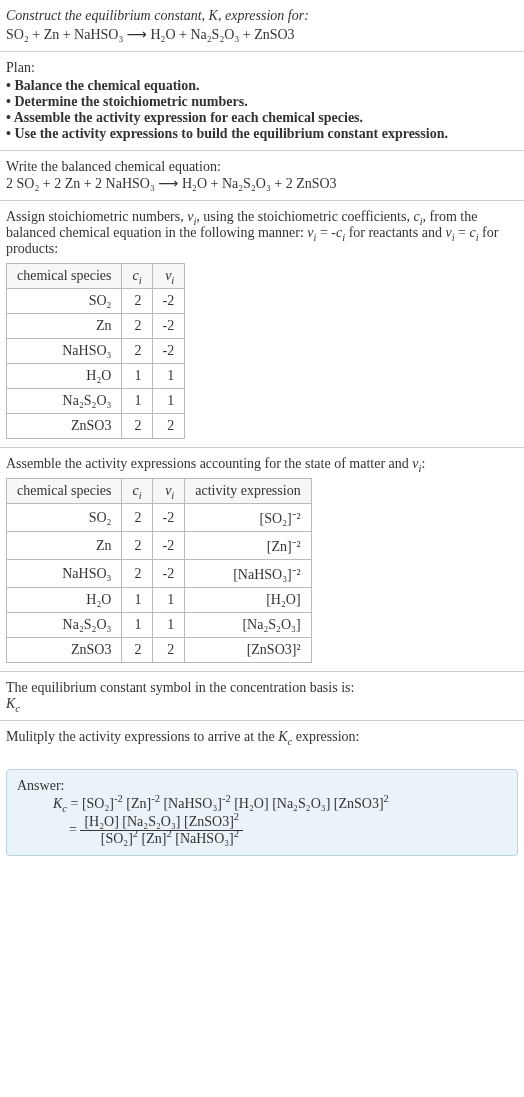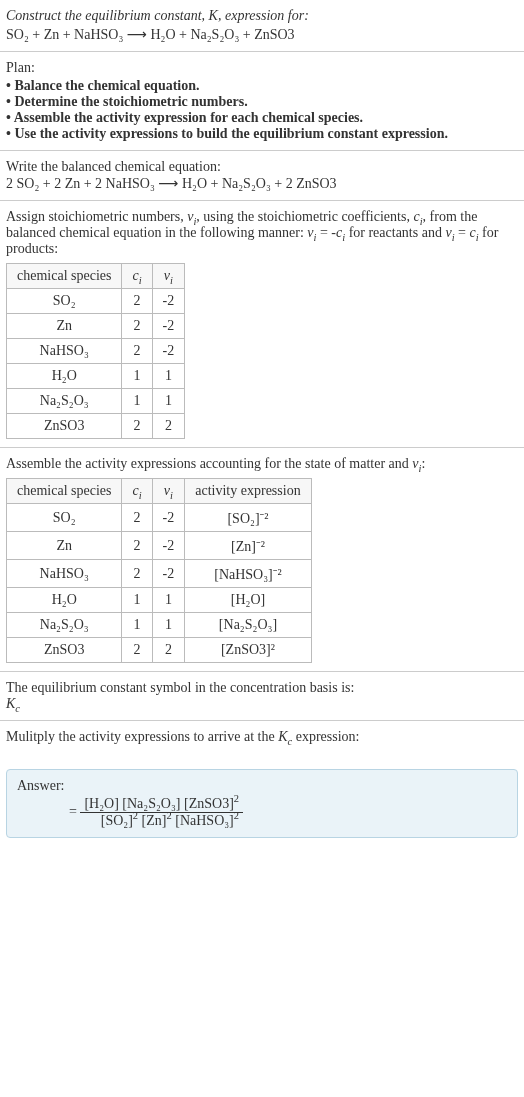--- a/index.html
+++ b/index.html
@@ -31,21 +31,21 @@
   .plan-list li::before {
     content: "• ";
   }
   table.data {
     border-collapse: collapse;
     margin-top: 6px;
   }
   table.data th, table.data td {
     border: 1px solid #bbb;
     padding: 4px 10px;
-    text-align: center;
+    text-align: right;
     font-weight: normal;
     white-space: nowrap;
   }
   table.data th {
     background: #f7f7f7;
   }
   sub, sup {
     font-size: 0.75em;
     line-height: 0;
   }
@@ -202,20 +202,23 @@
   <div>The equilibrium constant symbol in the concentration basis is:</div>
   <div class="italic">K<sub>c</sub></div>
 </div>
 
 <div class="section no-border">
   <div>
     Mulitply the activity expressions to arrive at the <span class="italic">K<sub>c</sub></span> expression:
   </div>
   <div class="answer-box">
     <div>Answer:</div>
+    <div class="eq-indent">
+      <span class="italic">K<sub>c</sub></span> = [SO₂]<sup>-2</sup> [Zn]<sup>-2</sup> [NaHSO₃]<sup>-2</sup> [H₂O] [Na₂S₂O₃] [ZnSO3]<sup>2</sup>
+    </div>
     <div class="eq-indent" style="margin-left:52px;">
       <span>=</span>
       <span class="frac">
         <span class="num">[H₂O] [Na₂S₂O₃] [ZnSO3]<sup>2</sup></span>
         <span class="den">[SO₂]<sup>2</sup> [Zn]<sup>2</sup> [NaHSO₃]<sup>2</sup></span>
       </span>
     </div>
   </div>
 </div>
 

